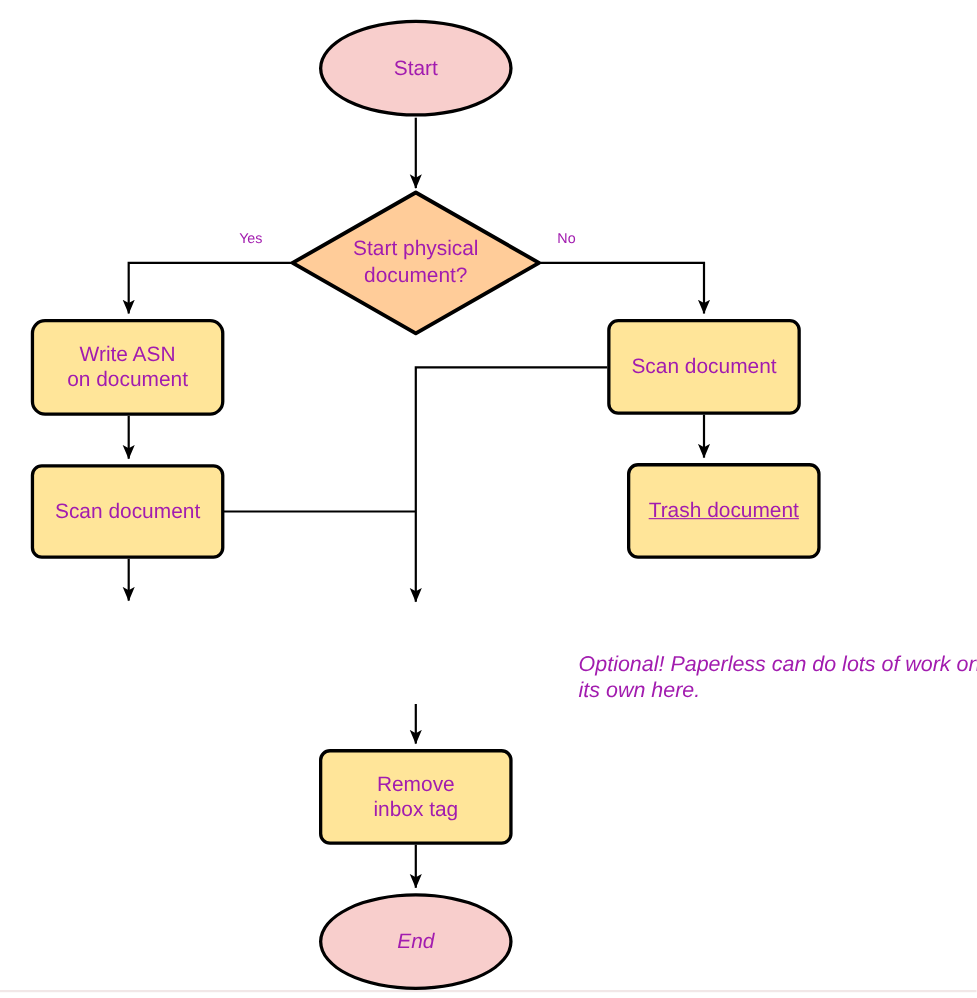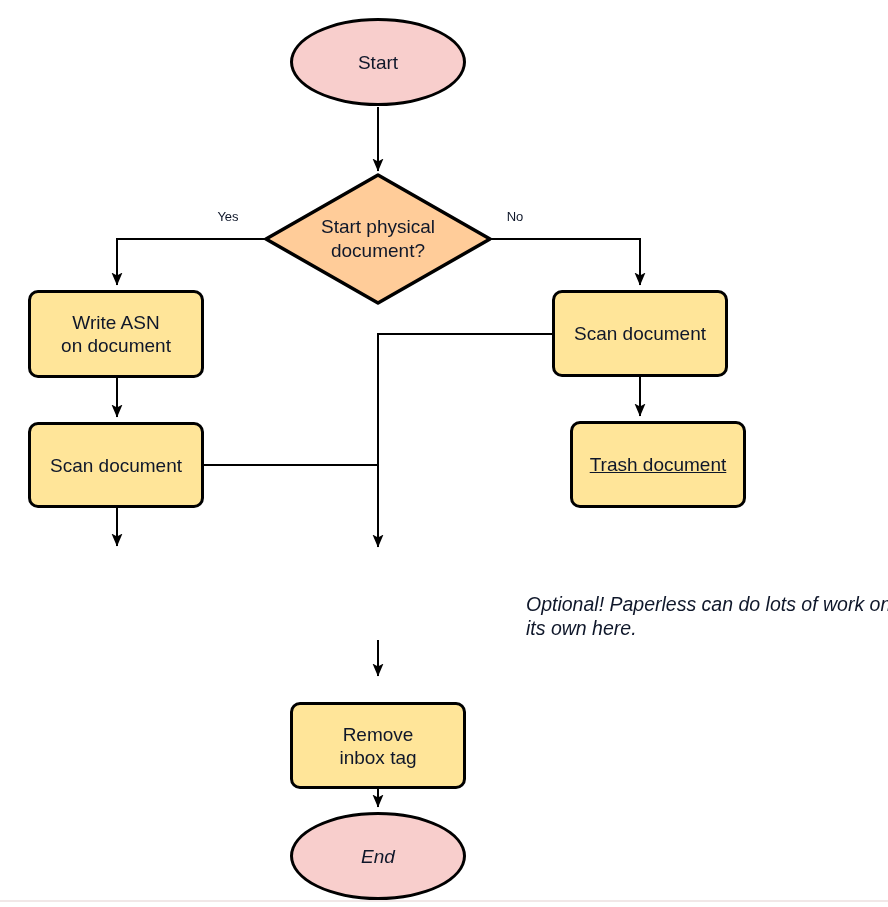--- a/index.html
+++ b/index.html
@@ -7,21 +7,21 @@
     --decision-fill:#ffcc99;
     --process-fill:#ffe599;
     --stroke:#000000;
   }
   html,body{margin:0;padding:0;background:#ffffff;}
   #canvas{
     position:relative;
     width:888px;height:907px;
     background:#ffffff;
     font-family:"Liberation Sans","DejaVu Sans",sans-serif;
-    color:#0f172a;
+    color:#a21caf;
     overflow:hidden;
   }
   #edges{position:absolute;left:0;top:0;width:888px;height:907px;}
   .node{
     position:absolute;
     box-sizing:border-box;
     display:flex;align-items:center;justify-content:center;
     text-align:center;
     font-size:19px;line-height:23px;
     white-space:pre-line;
@@ -86,32 +86,32 @@
     <path d="M378,768 L378,807" fill="none" stroke="#000" stroke-width="2" marker-end="url(#arrow)"></path>
   </svg>
 
   <div class="node terminal" style="left:290px;top:18px;width:176px;height:88px;">Start</div>
 
   <div class="node terminal" style="left:290px;top:812px;width:176px;height:88px;font-style:italic;">End</div>
 
   <div class="diamond-label" style="left:278px;top:175px;width:200px;height:128px;">Start physical
 document?</div>
 
-  <div class="node process" style="left:28px;top:290px;width:176px;height:88px;">Write ASN
+  <div class="node process" style="left:28px;top:290px;width:176px;height:88px;border-radius:13px;">Write ASN
 on document</div>
 
   <div class="node process" style="left:28px;top:422px;width:176px;height:86px;">Scan document</div>
 
 
   <div class="node process" style="left:552px;top:290px;width:176px;height:87px;">Scan document</div>
 
   <div class="node process" style="left:570px;top:421px;width:176px;height:87px;text-decoration:underline;">Trash document</div>
 
 
-  <div class="node process" style="left:290px;top:681px;width:176px;height:87px;margin-top:21px;">Remove
+  <div class="node process" style="left:290px;top:681px;width:176px;height:87px;">Remove
 inbox tag</div>
 
   <div class="edge-label" style="left:203px;top:209px;width:50px;">Yes</div>
 
   <div class="edge-label" style="left:490px;top:209px;width:50px;">No</div>
 
   <div class="annotation" style="left:482px;top:592px;width:400px;margin-left:44px;">Optional! Paperless can do lots of work on
 its own here.</div>
 
   <div class="bottom-rule"></div>

